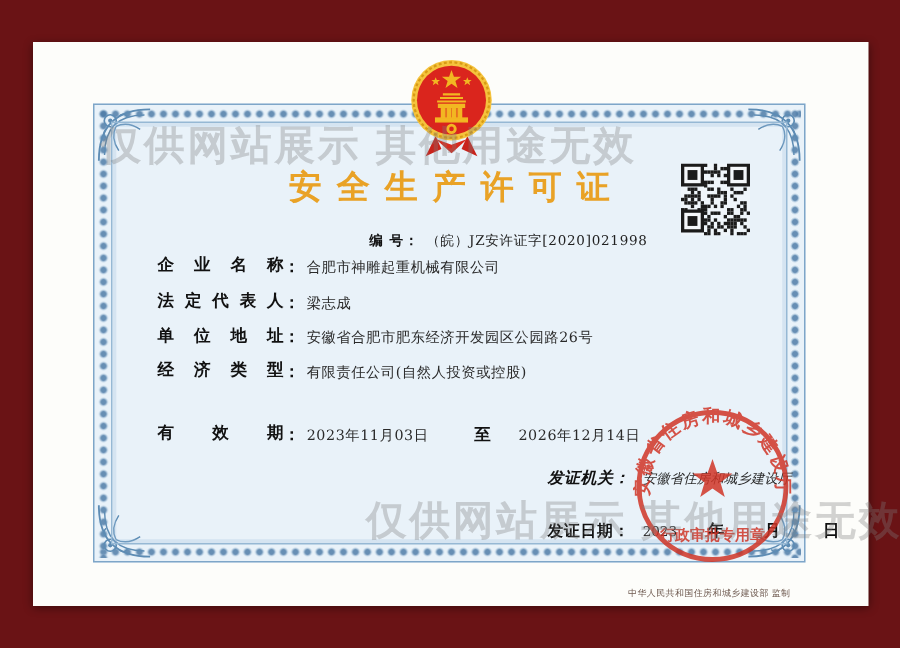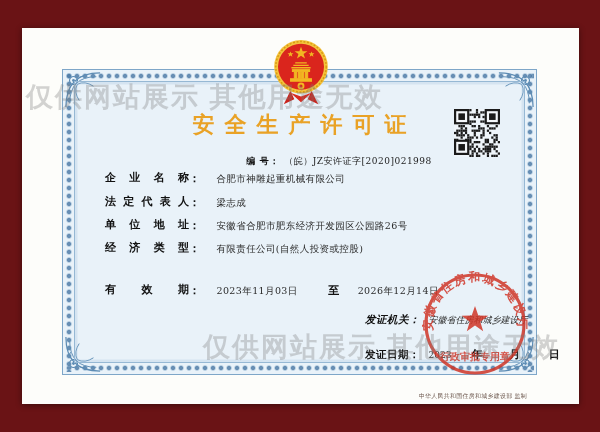--- a/index.html
+++ b/index.html
@@ -51,40 +51,40 @@
   .qr{position:absolute;left:432px;top:81px;width:46px;height:48px;z-index:5;}
 
   .field-row{position:absolute;left:83px;z-index:10;white-space:nowrap;}
   .field-label{
     display:inline-block;width:84px;font-size:11px;font-weight:bold;color:#111;
     text-align:justify;text-align-last:justify;vertical-align:middle;
   }
   .field-colon{font-size:11px;font-weight:bold;color:#111;}
   .field-value{
     font-family:"DejaVu Serif","Liberation Serif",serif;font-size:9.5px;color:#2a2a2a;
-    margin-left:12px;letter-spacing:.4px;
+    margin-left:0;letter-spacing:.4px;
   }
   .to-word{font-size:11px;font-weight:bold;color:#111;margin:0 14px 0 26px;}
 
   .issuer-row,.date-row{position:absolute;left:343px;z-index:10;white-space:nowrap;}
   .small-label{font-size:10.5px;font-weight:bold;color:#111;letter-spacing:.5px;}
   .small-value{font-family:"DejaVu Serif","Liberation Serif",serif;font-size:9px;color:#2a2a2a;margin-left:4px;}
   .date-unit{font-size:11px;font-weight:bold;color:#111;}
   .u-year{margin-left:16px;} .u-month{margin-left:22px;} .u-day{margin-left:24px;}
 
   .seal{position:absolute;left:400px;top:243px;width:106px;height:106px;z-index:30;}
 
   .supervision{
     position:absolute;left:370px;top:364px;width:135px;text-align:right;z-index:5;
     font-size:6.5px;color:#6d584e;transform:scale(.92);transform-origin:right top;letter-spacing:.3px;
   }
 
   .watermark{
     position:absolute;z-index:50;pointer-events:none;white-space:nowrap;
-    color:rgba(125,125,125,.33);font-weight:bold;letter-spacing:2px;
+    color:rgba(125,125,125,.33);font-weight:bold;letter-spacing:2px;margin-left:41px;
   }
   .watermark.wm-top{left:4px;top:51px;font-size:27px;}
   .watermark.wm-bottom{left:181px;top:301px;font-size:27px;}
 </style>
 </head>
 <body>
 
 <div class="paper">
 
   <div class="frame">

